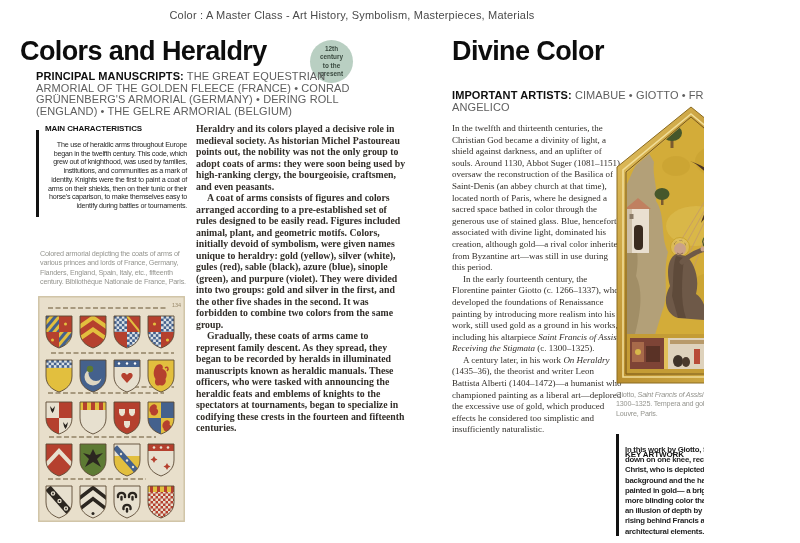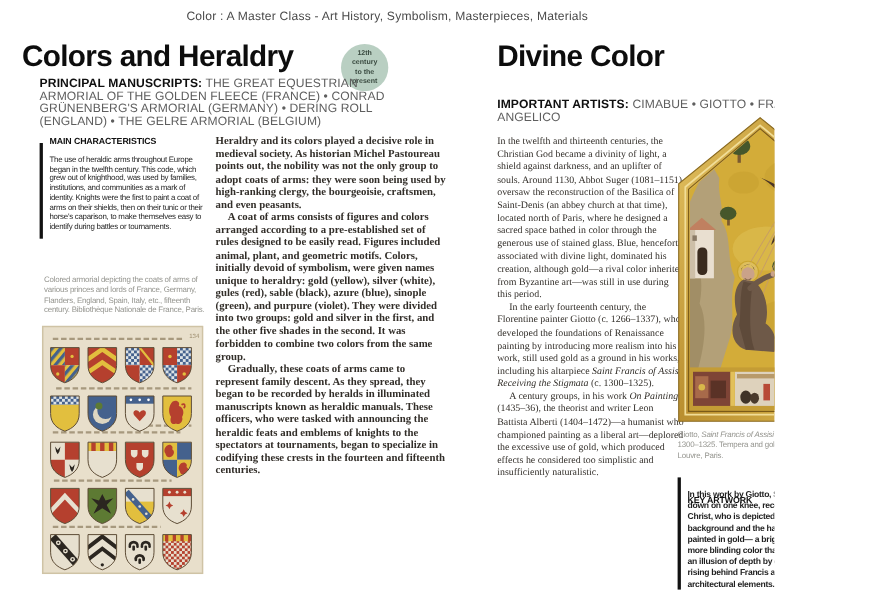--- a/index.html
+++ b/index.html
@@ -7,21 +7,21 @@
          font-family:"Liberation Sans",sans-serif;}
   .abs{position:absolute;}
   .book-header{left:0;right:0;top:9px;text-align:center;font-size:11px;color:#4a4a4a;letter-spacing:0.2px;}
   .pg-title{font-weight:700;font-size:27px;line-height:30px;letter-spacing:-0.6px;color:#0d0d0d;}
   .badge{border-radius:50%;display:flex;align-items:center;justify-content:center;text-align:center;
          font-size:6.4px;line-height:1.3;color:#39493f;white-space:pre-line;font-weight:600;}
   .meta{font-size:11px;line-height:11.6px;color:#5e5e5e;letter-spacing:0.1px;}
   .meta .lbl{color:#0f0f0f;font-weight:700;}
   .vrule{width:2.5px;background:#121212;}
   .side-head{font-size:8px;font-weight:700;color:#101010;letter-spacing:-0.1px;}
-  .side-body{font-size:7.2px;line-height:8.7px;letter-spacing:-0.25px;color:#262626;}
+  .side-body{font-size:7.2px;line-height:8.7px;letter-spacing:-0.25px;color:#262626;text-align:right;}
   .key-body{font-size:7.8px;line-height:10.2px;letter-spacing:-0.25px;color:#1f1f1f;font-weight:600;}
   .cap{font-size:7.2px;line-height:9.3px;letter-spacing:-0.2px;color:#95958f;}
   .serif{font-family:"Liberation Serif","DejaVu Serif",serif;color:#322e29;}
   .serif p{margin:0;}
   .serif p.ind{text-indent:11px;}
   .serif em{font-style:italic;}
   .col-left{font-size:9.8px;line-height:11.5px;width:213px;font-weight:bold;}
   .col-right{font-size:9px;line-height:11.6px;width:170px;}
   svg{display:block;}
 </style>
@@ -322,21 +322,21 @@
 15th
 centuries</div>
 
     <div class="abs meta" style="left:452px;top:90px;width:260px;">
       <span class="lbl">IMPORTANT ARTISTS:</span><span> CIMABUE • GIOTTO • FRA ANGELICO</span>
     </div>
 
     <div class="abs serif col-right" style="left:452px;top:123px;">
         <p><span>In the twelfth and thirteenth centuries, the Christian God became a divinity of light, a shield against darkness, and an uplifter of souls. Around 1130, Abbot Suger (1081–1151) oversaw the reconstruction of the Basilica of Saint-Denis (an abbey church at that time), located north of Paris, where he designed a sacred space bathed in color through the generous use of stained glass. Blue, henceforth associated with divine light, dominated his creation, although gold—a rival color inherited from Byzantine art—was still in use during this period.</span></p>
         <p class="ind"><span>In the early fourteenth century, the Florentine painter Giotto (c. 1266–1337), who developed the foundations of Renaissance painting by introducing more realism into his work, still used gold as a ground in his works, including his altarpiece </span><em>Saint Francis of Assisi Receiving the Stigmata</em><span> (c. 1300–1325).</span></p>
-        <p class="ind"><span>A century groups, in his work </span><em>On Painting</em><span> (1435–36), the theorist and writer Leon Battista Alberti (1404–1472)—a humanist who championed painting as a liberal art—deplored the excessive use of gold, which produced effects he considered too simplistic and insufficiently naturalistic.</span></p>
+        <p class="ind"><span>A century later, in his work </span><em>On Heraldry</em><span> (1435–36), the theorist and writer Leon Battista Alberti (1404–1472)—a humanist who championed painting as a liberal art—deplored the excessive use of gold, which produced effects he considered too simplistic and insufficiently naturalistic.</span></p>
       </div>
 
     <div class="abs" style="left:616px;top:106px;width:150px;height:278px;">
       <svg viewBox="0 0 150 278" width="150" height="278">
         <defs>
           <linearGradient id="goldfr" x1="0" y1="0" x2="1" y2="1">
             <stop offset="0" stop-color="#e5c463"></stop>
               <stop offset="0.5" stop-color="#ba8f2f"></stop>
               <stop offset="1" stop-color="#d9b74f"></stop>
           </linearGradient>

